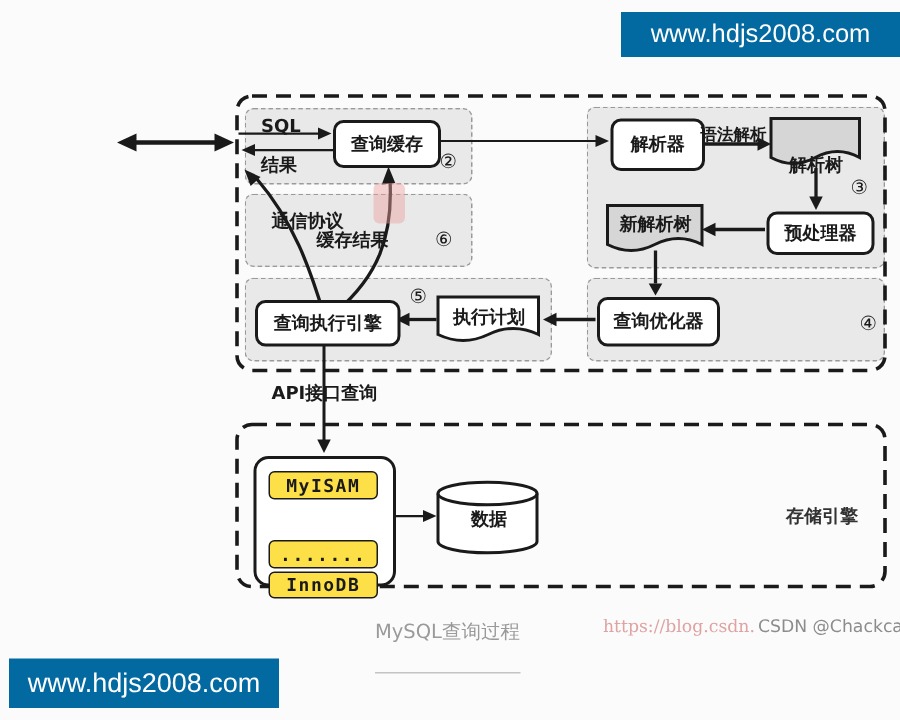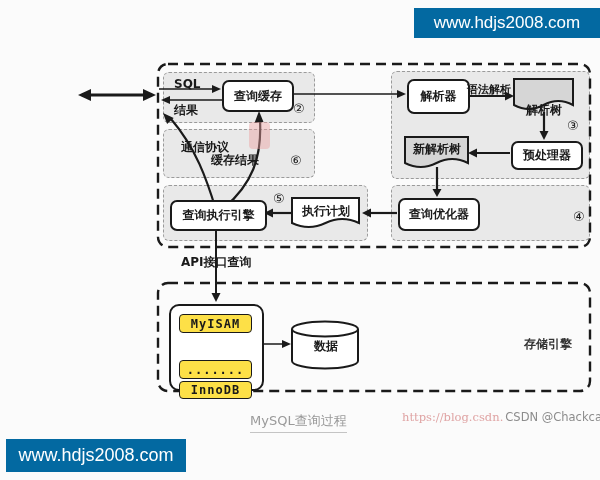--- a/index.html
+++ b/index.html
@@ -39,21 +39,21 @@
   .watermark{
     position:absolute;background:#0369a1;color:#ffffff;z-index:6;
     display:flex;align-items:center;justify-content:center;
     font-family:"Liberation Sans",sans-serif;font-weight:normal;
   }
   #csdn-watermark{position:absolute;z-index:6;white-space:nowrap;font-size:11.5px;}
   #csdn-watermark .url{color:#dfa3a3;font-family:"DejaVu Serif",serif;}
   #csdn-watermark .handle{color:#8c8c8c;margin-left:2px;}
   #caption{
     position:absolute;z-index:3;color:#9a9a9a;font-size:13px;
-    border-bottom:1px solid #c4c4c4;padding-bottom:2px;white-space:nowrap;
+    border-bottom:1px solid #c4c4c4;padding-bottom:18px;white-space:nowrap;
   }
   #pink-logo{
     position:absolute;left:249px;top:122px;width:21px;height:27px;z-index:4;
     background:rgba(235,160,160,0.45);border-radius:4px;
   }
 </style>
 </head>
 <body>
 
 <div id="stage">

